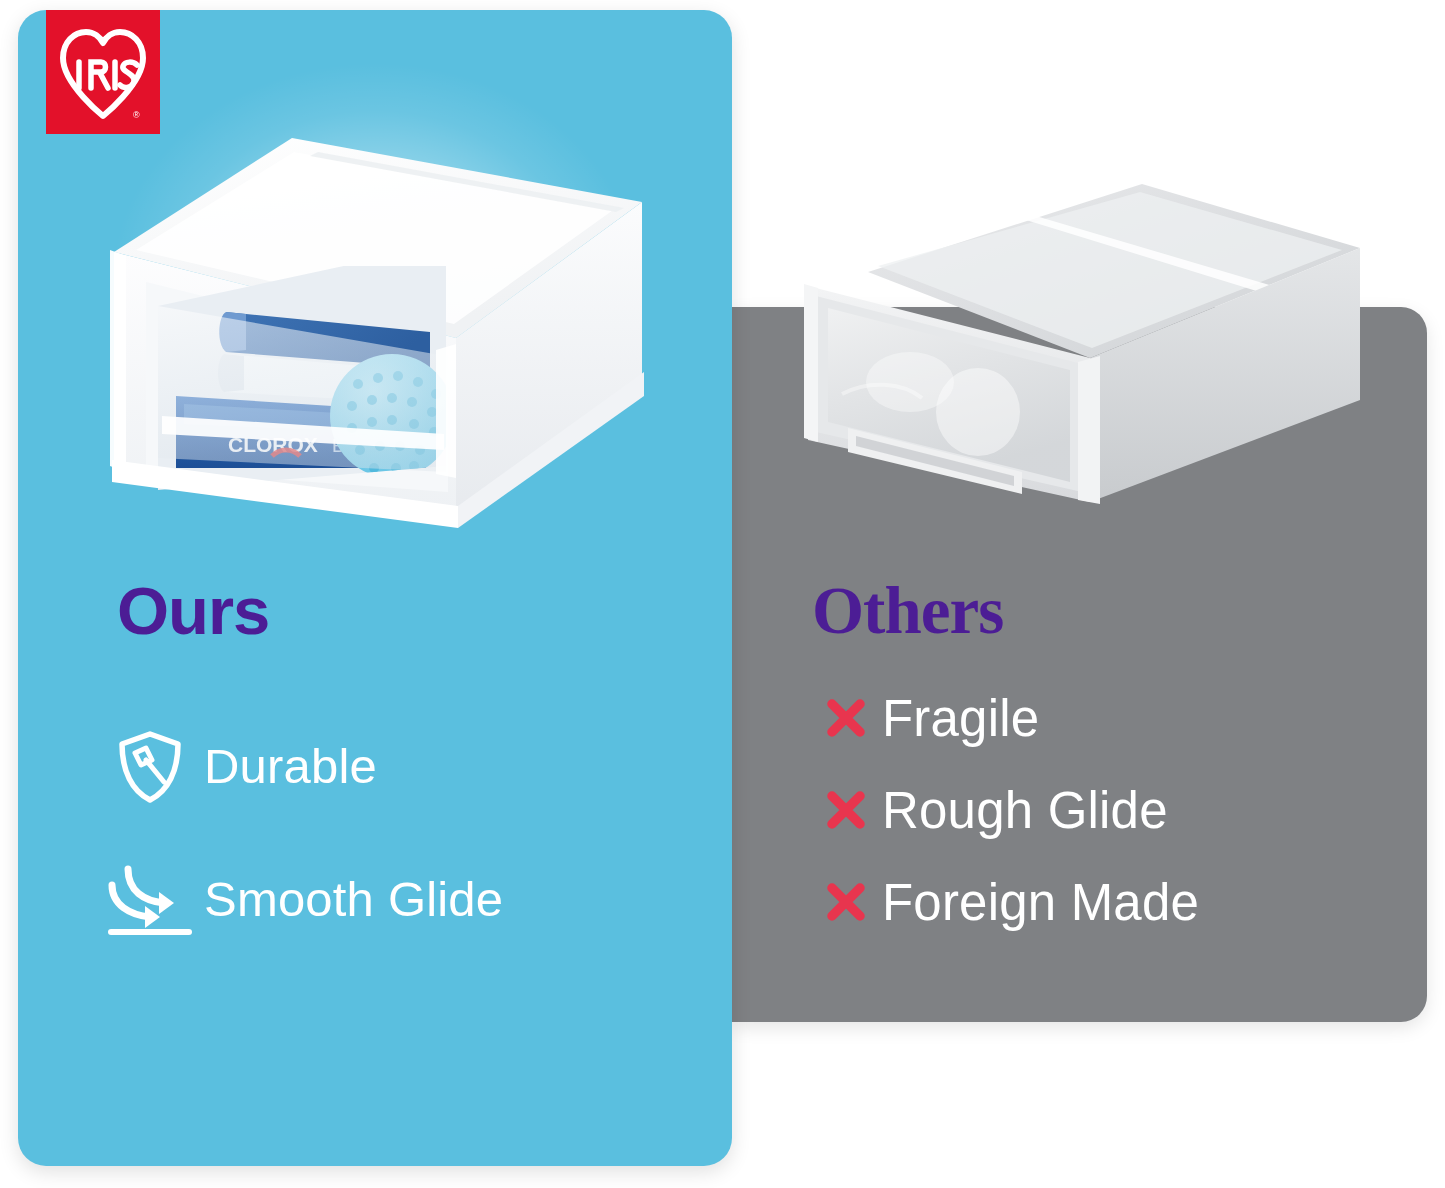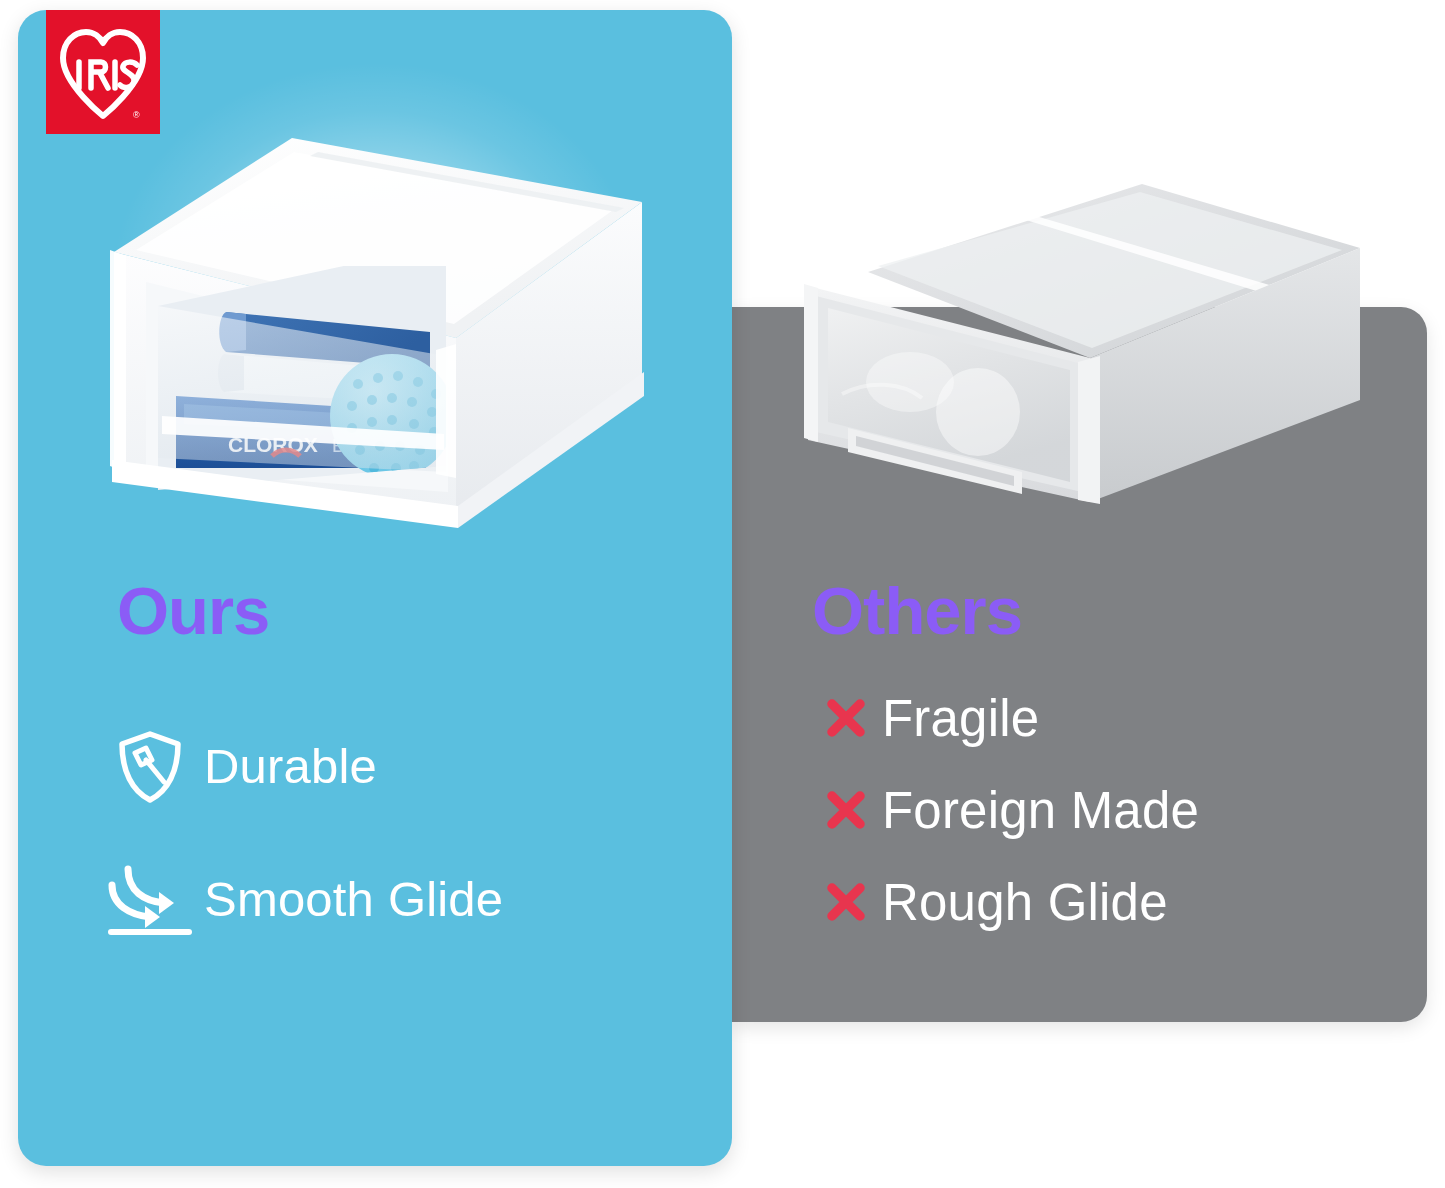--- a/index.html
+++ b/index.html
@@ -52,29 +52,29 @@
   .logo svg{display:block;}
 
   
   .product{position:absolute;}
   .prod-ours{left:96px;top:116px;width:556px;height:420px;}
   .prod-others{left:782px;top:176px;width:588px;height:352px;}
 
   
   .heading{
     position:absolute;
-    color:#8b5cf6;
+    color:#4c1d95;
     font-weight:bold;
     font-size:67px;
     line-height:1;
     letter-spacing:-1px;
     white-space:nowrap;
   }
   .heading-ours{left:117px;top:577px;}
-  .heading-others{left:812px;top:577px;}
+  .heading-others{left:812px;top:577px;font-family:Liberation Serif, serif;}
 
   
   .feature-list{position:absolute;}
   .list-ours{left:96px;top:700px;width:600px;}
   .list-others{left:810px;top:672px;width:620px;}
 
   .feature-row{
     display:flex;align-items:center;
     margin-bottom:0;
   }
@@ -164,30 +164,30 @@
       </span>
       <span class="feature-label">Fragile</span>
     </div>
 
     <div class="feature-row">
       <span class="feature-icon">
         <svg class="xmark" width="48" height="48" viewBox="0 0 48 48" aria-hidden="true">
           <path d="M10 10 L38 38 M38 10 L10 38" stroke="#e8354e" stroke-width="9.5" stroke-linecap="round"></path>
         </svg>
       </span>
-      <span class="feature-label">Foreign Made</span>
+      <span class="feature-label">Rough Glide</span>
     </div>
 
     <div class="feature-row">
       <span class="feature-icon">
         <svg class="xmark" width="48" height="48" viewBox="0 0 48 48" aria-hidden="true">
           <path d="M10 10 L38 38 M38 10 L10 38" stroke="#e8354e" stroke-width="9.5" stroke-linecap="round"></path>
         </svg>
       </span>
-      <span class="feature-label">Rough Glide</span>
+      <span class="feature-label">Foreign Made</span>
     </div>
 
   </div>
 
   <div class="panel-ours">
     <div class="ours-glow"></div>
   </div>
 
   <div class="logo">
     <svg width="96" height="104" viewBox="0 0 96 104" aria-hidden="true">

